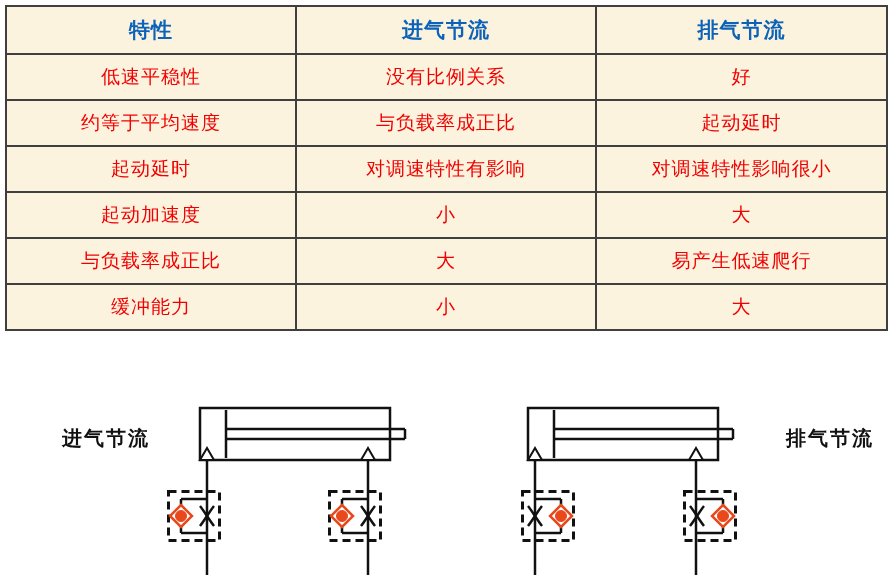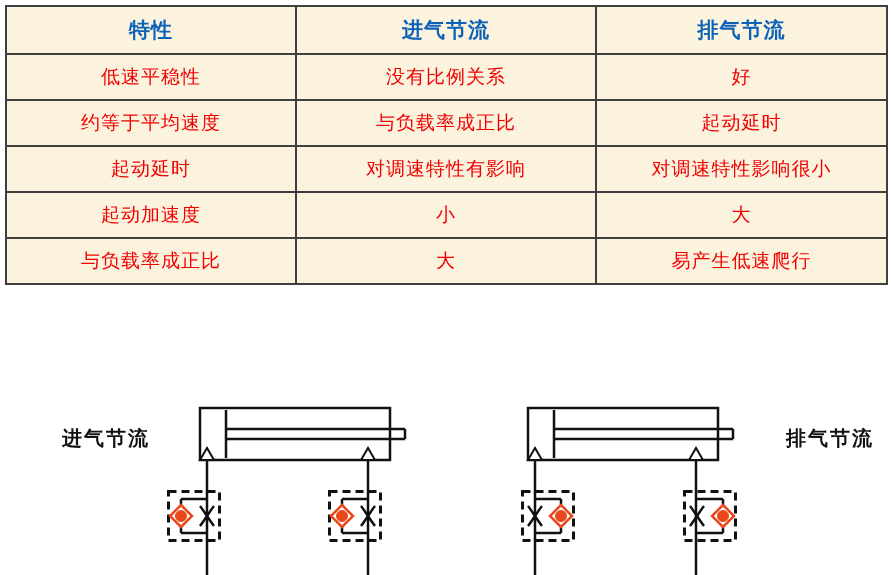--- a/index.html
+++ b/index.html
@@ -74,20 +74,25 @@
       <tr>
         <td>起动加速度</td>
         <td>小</td>
         <td>大</td>
       </tr>
       <tr>
         <td>与负载率成正比</td>
         <td>大</td>
         <td>易产生低速爬行</td>
       </tr>
+      <tr>
+        <td>缓冲能力</td>
+        <td>小</td>
+        <td>大</td>
+      </tr>
     </tbody>
   </table>
 
   <svg width="0" height="0" style="position:absolute" aria-hidden="true">
     <defs>
 
       <g id="cyl">
         <rect class="ln" x="0" y="0" width="190" height="52"></rect>
         <line class="ln" x1="26" y1="2" x2="26" y2="50"></line>
         <line class="ln" x1="26" y1="21" x2="205" y2="21"></line>

